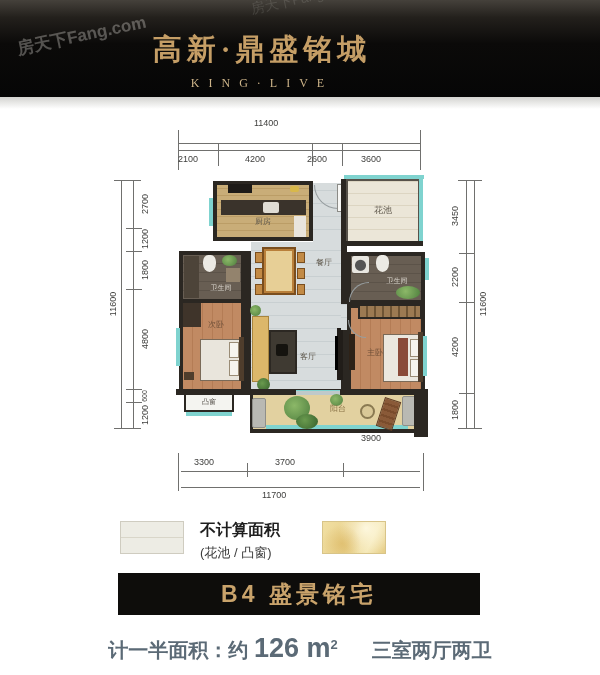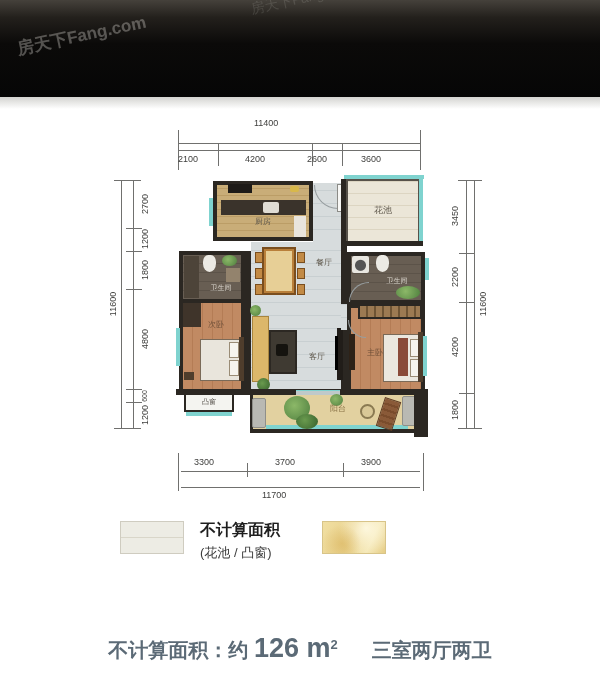--- a/index.html
+++ b/index.html
@@ -59,20 +59,24 @@
   .f-md{font-size:20px;}
   .f-lg{font-size:27px;}
   .f-sup{font-size:13px;vertical-align:8px;}
 </style>
 </head>
 <body>
 
 <div class="stage">
 
   <div class="abs header">
+    <div class="abs logo">
+      <div class="logo-title">高新·鼎盛铭城</div>
+      <div class="logo-sub">KING·LIVE</div>
+    </div>
     <div class="abs wm" style="left:16px;top:24px;">房天下Fang.com</div>
     <div class="abs wm2" style="left:250px;top:-10px;">房天下Fang.com</div>
   </div>
   <div class="abs hdr-shadow"></div>
 
   <div class="abs hlab tot" style="left:254px;top:118px;width:90px;">11400</div>
   <div class="abs ln" style="left:178px;top:143px;width:243px;height:1px;"></div>
   <div class="abs ln" style="left:178px;top:150px;width:243px;height:1px;"></div>
   <div class="abs tick" style="left:178px;top:130px;width:1px;height:40px;"></div>
   <div class="abs tick" style="left:420px;top:130px;width:1px;height:40px;"></div>
@@ -109,21 +113,21 @@
   <div class="abs tick" style="left:459px;top:302px;width:15px;height:1px;"></div>
   <div class="abs tick" style="left:459px;top:393px;width:15px;height:1px;"></div>
   <div class="abs vlab" style="left:435px;top:211px;">3450</div>
   <div class="abs vlab" style="left:435px;top:272px;">2200</div>
   <div class="abs vlab" style="left:435px;top:342px;">4200</div>
   <div class="abs vlab" style="left:435px;top:405px;">1800</div>
   <div class="abs vlab tot" style="left:458px;top:299px;">11600</div>
 
   <div class="abs hlab" style="left:194px;top:457px;width:40px;">3300</div>
   <div class="abs hlab" style="left:275px;top:457px;width:40px;">3700</div>
-  <div class="abs hlab" style="left:361px;top:457px;width:40px;">3900</div>
+  <div class="abs hlab" style="left:361px;top:433px;width:40px;">3900</div>
   <div class="abs ln" style="left:181px;top:471px;width:239px;height:1px;"></div>
   <div class="abs tick" style="left:247px;top:463px;width:1px;height:14px;"></div>
   <div class="abs tick" style="left:343px;top:463px;width:1px;height:14px;"></div>
   <div class="abs tick" style="left:178px;top:453px;width:1px;height:38px;"></div>
   <div class="abs tick" style="left:423px;top:453px;width:1px;height:38px;"></div>
   <div class="abs ln" style="left:181px;top:487px;width:239px;height:1px;"></div>
   <div class="abs hlab tot" style="left:262px;top:490px;width:80px;">11700</div>
 
   <div class="abs room floor-kitchen" style="left:213px;top:181px;width:100px;height:60px;"></div>
   <div class="abs win" style="left:209px;top:198px;width:4px;height:28px;"></div>
@@ -174,21 +178,21 @@
   <div class="abs" style="left:297px;top:252px;width:6px;height:9px;background:#c28a45;border:1px solid #7a4e1e;"></div>
   <div class="abs" style="left:297px;top:268px;width:6px;height:9px;background:#c28a45;border:1px solid #7a4e1e;"></div>
   <div class="abs" style="left:297px;top:284px;width:6px;height:9px;background:#c28a45;border:1px solid #7a4e1e;"></div>
   <div class="abs rlabel" style="left:308px;top:258px;width:32px;">餐厅</div>
 
   <div class="abs" style="left:252px;top:316px;width:15px;height:64px;background:#dcb76a;border:1px solid #a8853f;"></div>
   <div class="abs" style="left:269px;top:330px;width:28px;height:44px;background:#3f3a32;border:2px solid #2c2823;box-sizing:border-box;"></div>
   <div class="abs" style="left:276px;top:344px;width:12px;height:12px;background:#15130f;border-radius:2px;"></div>
   <div class="abs plant" style="left:250px;top:305px;width:11px;height:11px;"></div>
   <div class="abs plant dk" style="left:257px;top:378px;width:13px;height:13px;"></div>
-  <div class="abs rlabel" style="left:291px;top:352px;width:34px;text-align:right;">客厅</div>
+  <div class="abs rlabel" style="left:291px;top:352px;width:34px;">客厅</div>
 
   <div class="abs wall" style="left:341px;top:242px;width:6px;height:151px;"></div>
   <div class="abs" style="left:337px;top:328px;width:6px;height:52px;background:#211d19;"></div>
   <div class="abs" style="left:335px;top:336px;width:3px;height:34px;background:#000;"></div>
 
   <div class="abs room floor-bath" style="left:347px;top:252px;width:78px;height:52px;"></div>
   <div class="abs" style="left:352px;top:256px;width:17px;height:17px;border-radius:2px;background:radial-gradient(circle at 50% 55%,#555 0 5px,#e8e6e0 6px);"></div>
   <div class="abs" style="left:376px;top:255px;width:13px;height:17px;background:#eceae4;border-radius:40% 40% 50% 50%;"></div>
   <div class="abs plant" style="left:396px;top:286px;width:24px;height:13px;"></div>
   <div class="abs rlabel lt" style="left:376px;top:276px;width:42px;">卫生间</div>
@@ -227,18 +231,21 @@
   <div class="abs" style="left:380px;top:399px;width:15px;height:28px;background:repeating-linear-gradient(0deg,#8a5a38 0 4px,#7a4c2c 4px 6px);border:1px solid #5e3a22;transform:rotate(18deg);"></div>
   <div class="abs rlabel" style="left:322px;top:404px;width:32px;color:#8a7448;">阳台</div>
 
   <div class="abs swatch1" style="left:120px;top:521px;width:64px;height:33px;"></div>
   <div class="abs" style="left:200px;top:520px;width:120px;">
     <div class="lg-title">不计算面积</div>
     <div class="lg-sub">(花池 / 凸窗)</div>
   </div>
   <div class="abs swatch2" style="left:322px;top:521px;width:64px;height:33px;"></div>
 
+  <div class="abs banner" style="left:118px;top:573px;width:362px;height:42px;">
+    <div class="banner-text">B4 盛景铭宅</div>
+  </div>
 
   <div class="abs footer" style="left:0;top:633px;">
-    <span class="f-md">不计算面积：</span><span class="f-md">约 </span><span class="f-lg">126</span><span class="f-lg"> m</span><span class="f-sup">2</span><span class="f-md" style="display:inline-block;width:34px;"></span><span class="f-md">三室两厅两卫</span>
+    <span class="f-md">计一半面积：</span><span class="f-md">约 </span><span class="f-lg">126</span><span class="f-lg"> m</span><span class="f-sup">2</span><span class="f-md" style="display:inline-block;width:34px;"></span><span class="f-md">三室两厅两卫</span>
   </div>
 
 </div>
 
 </body></html>

